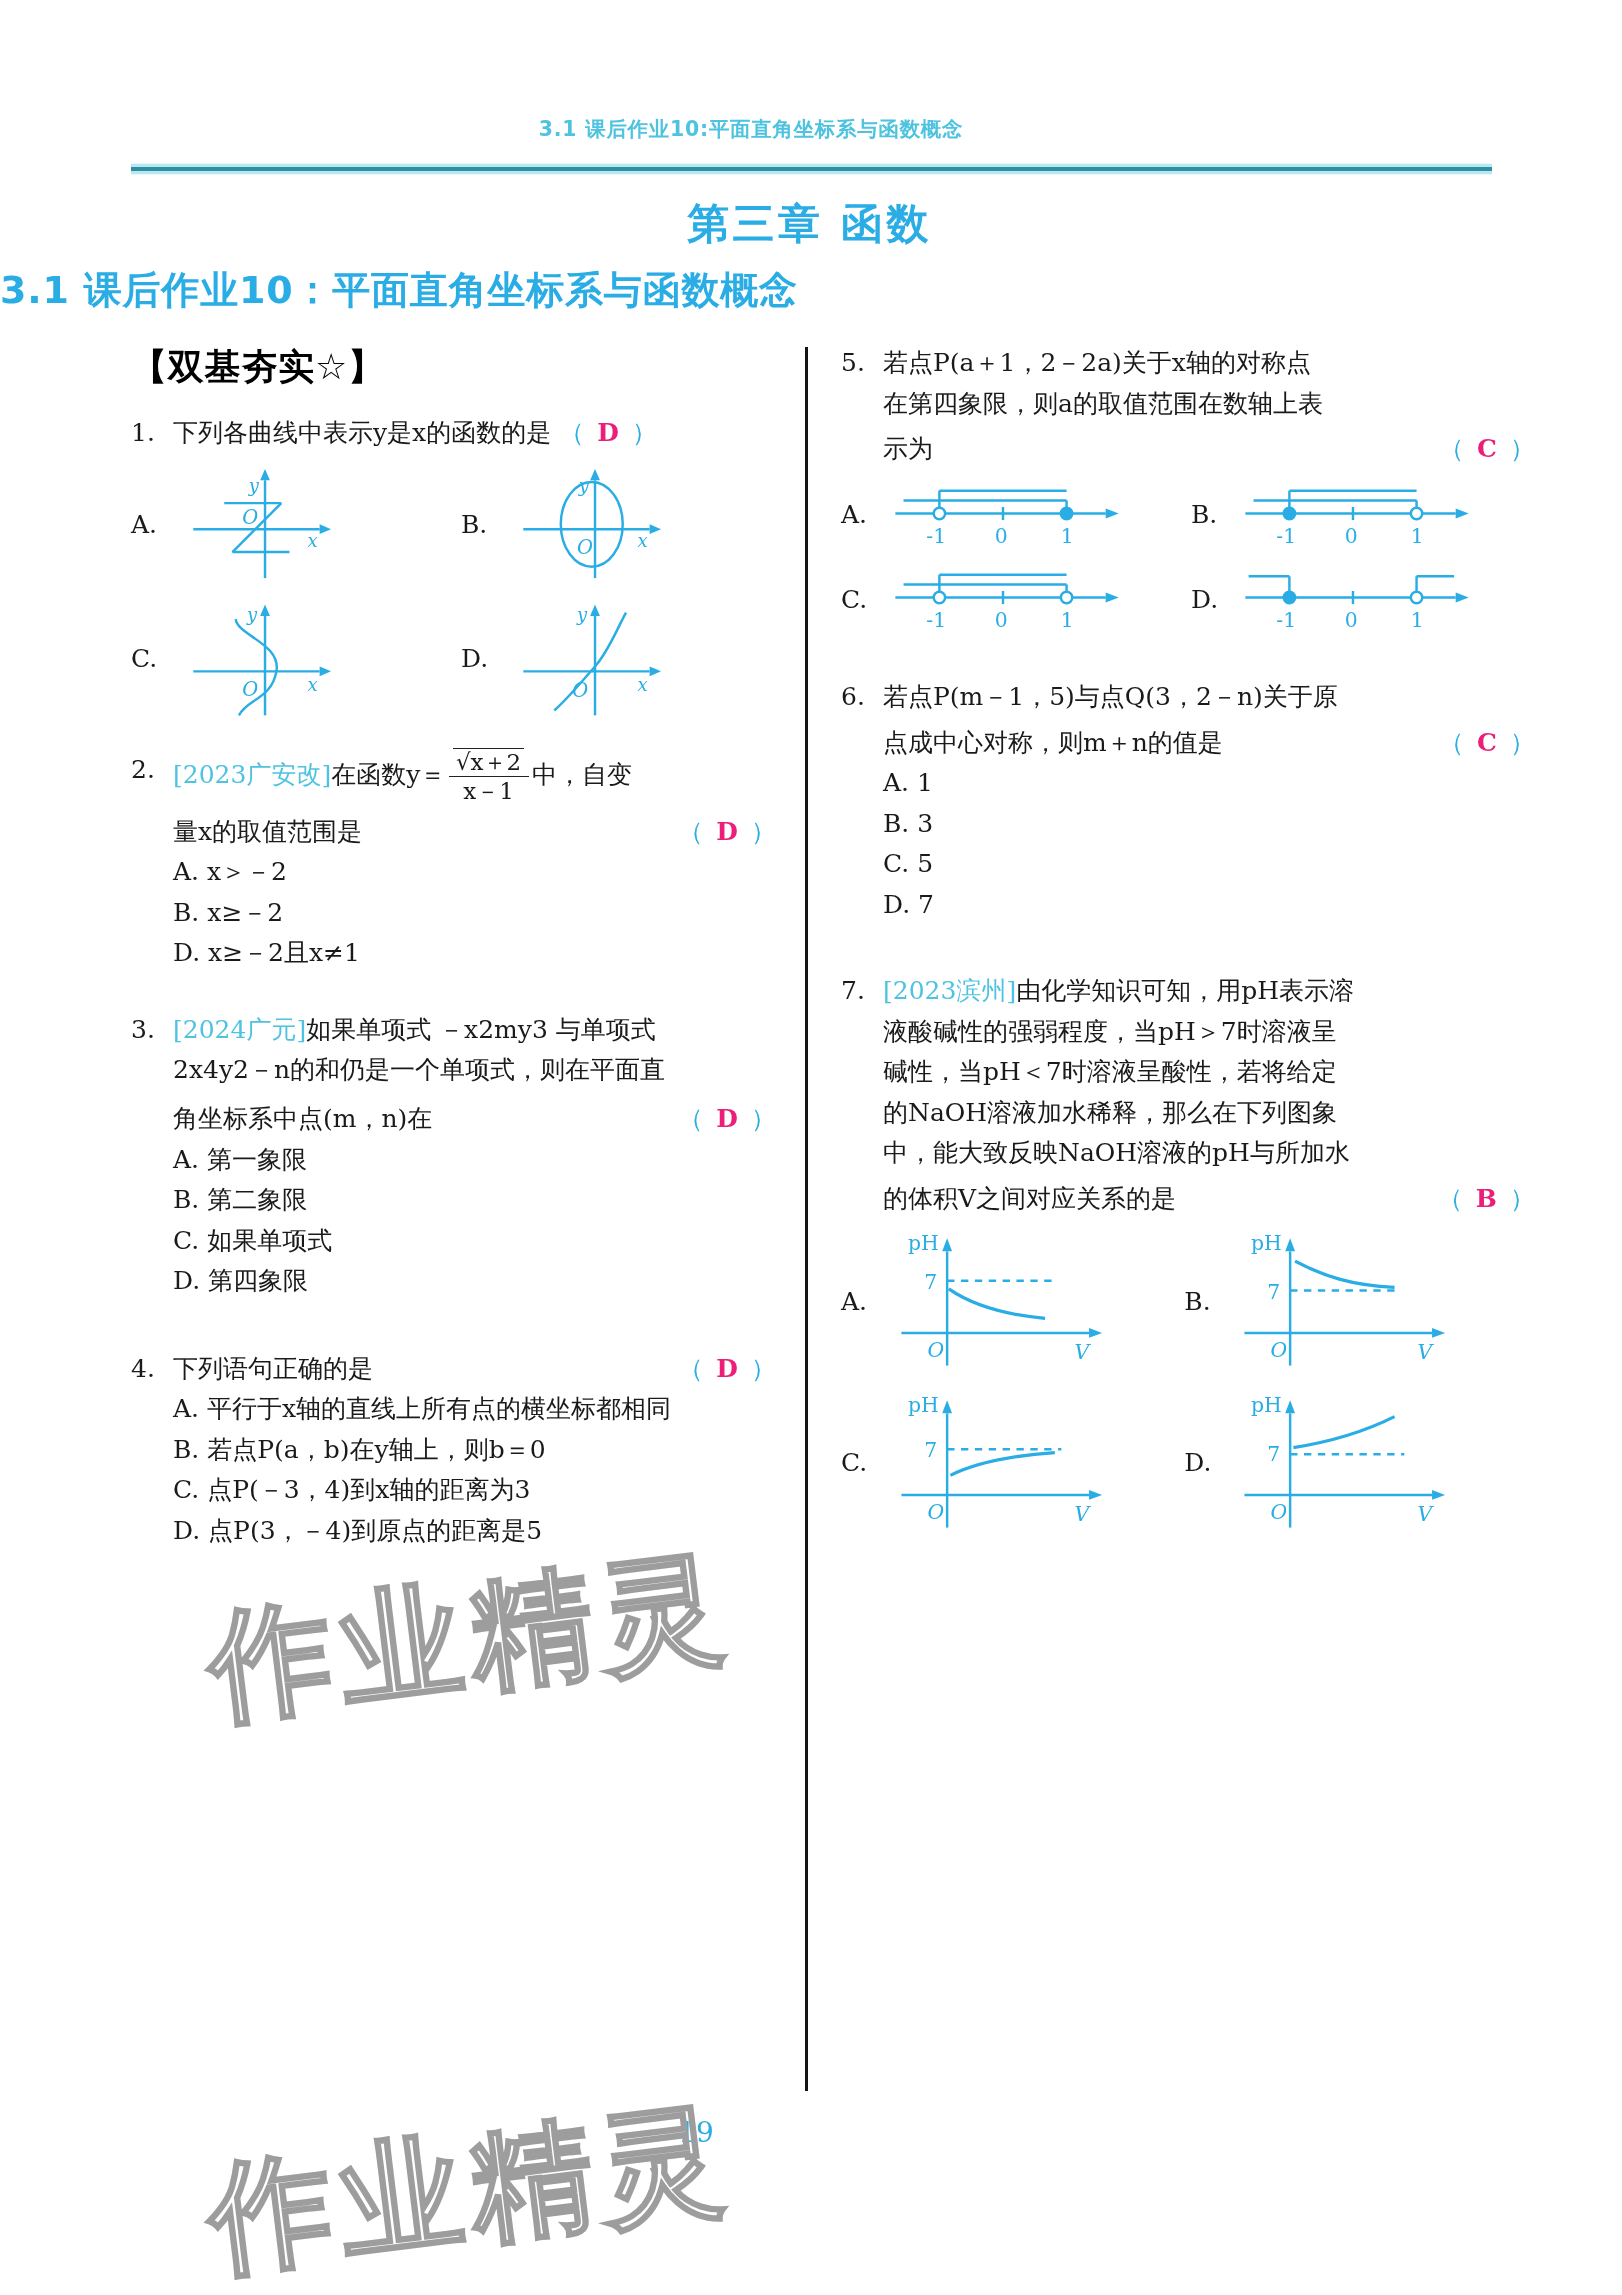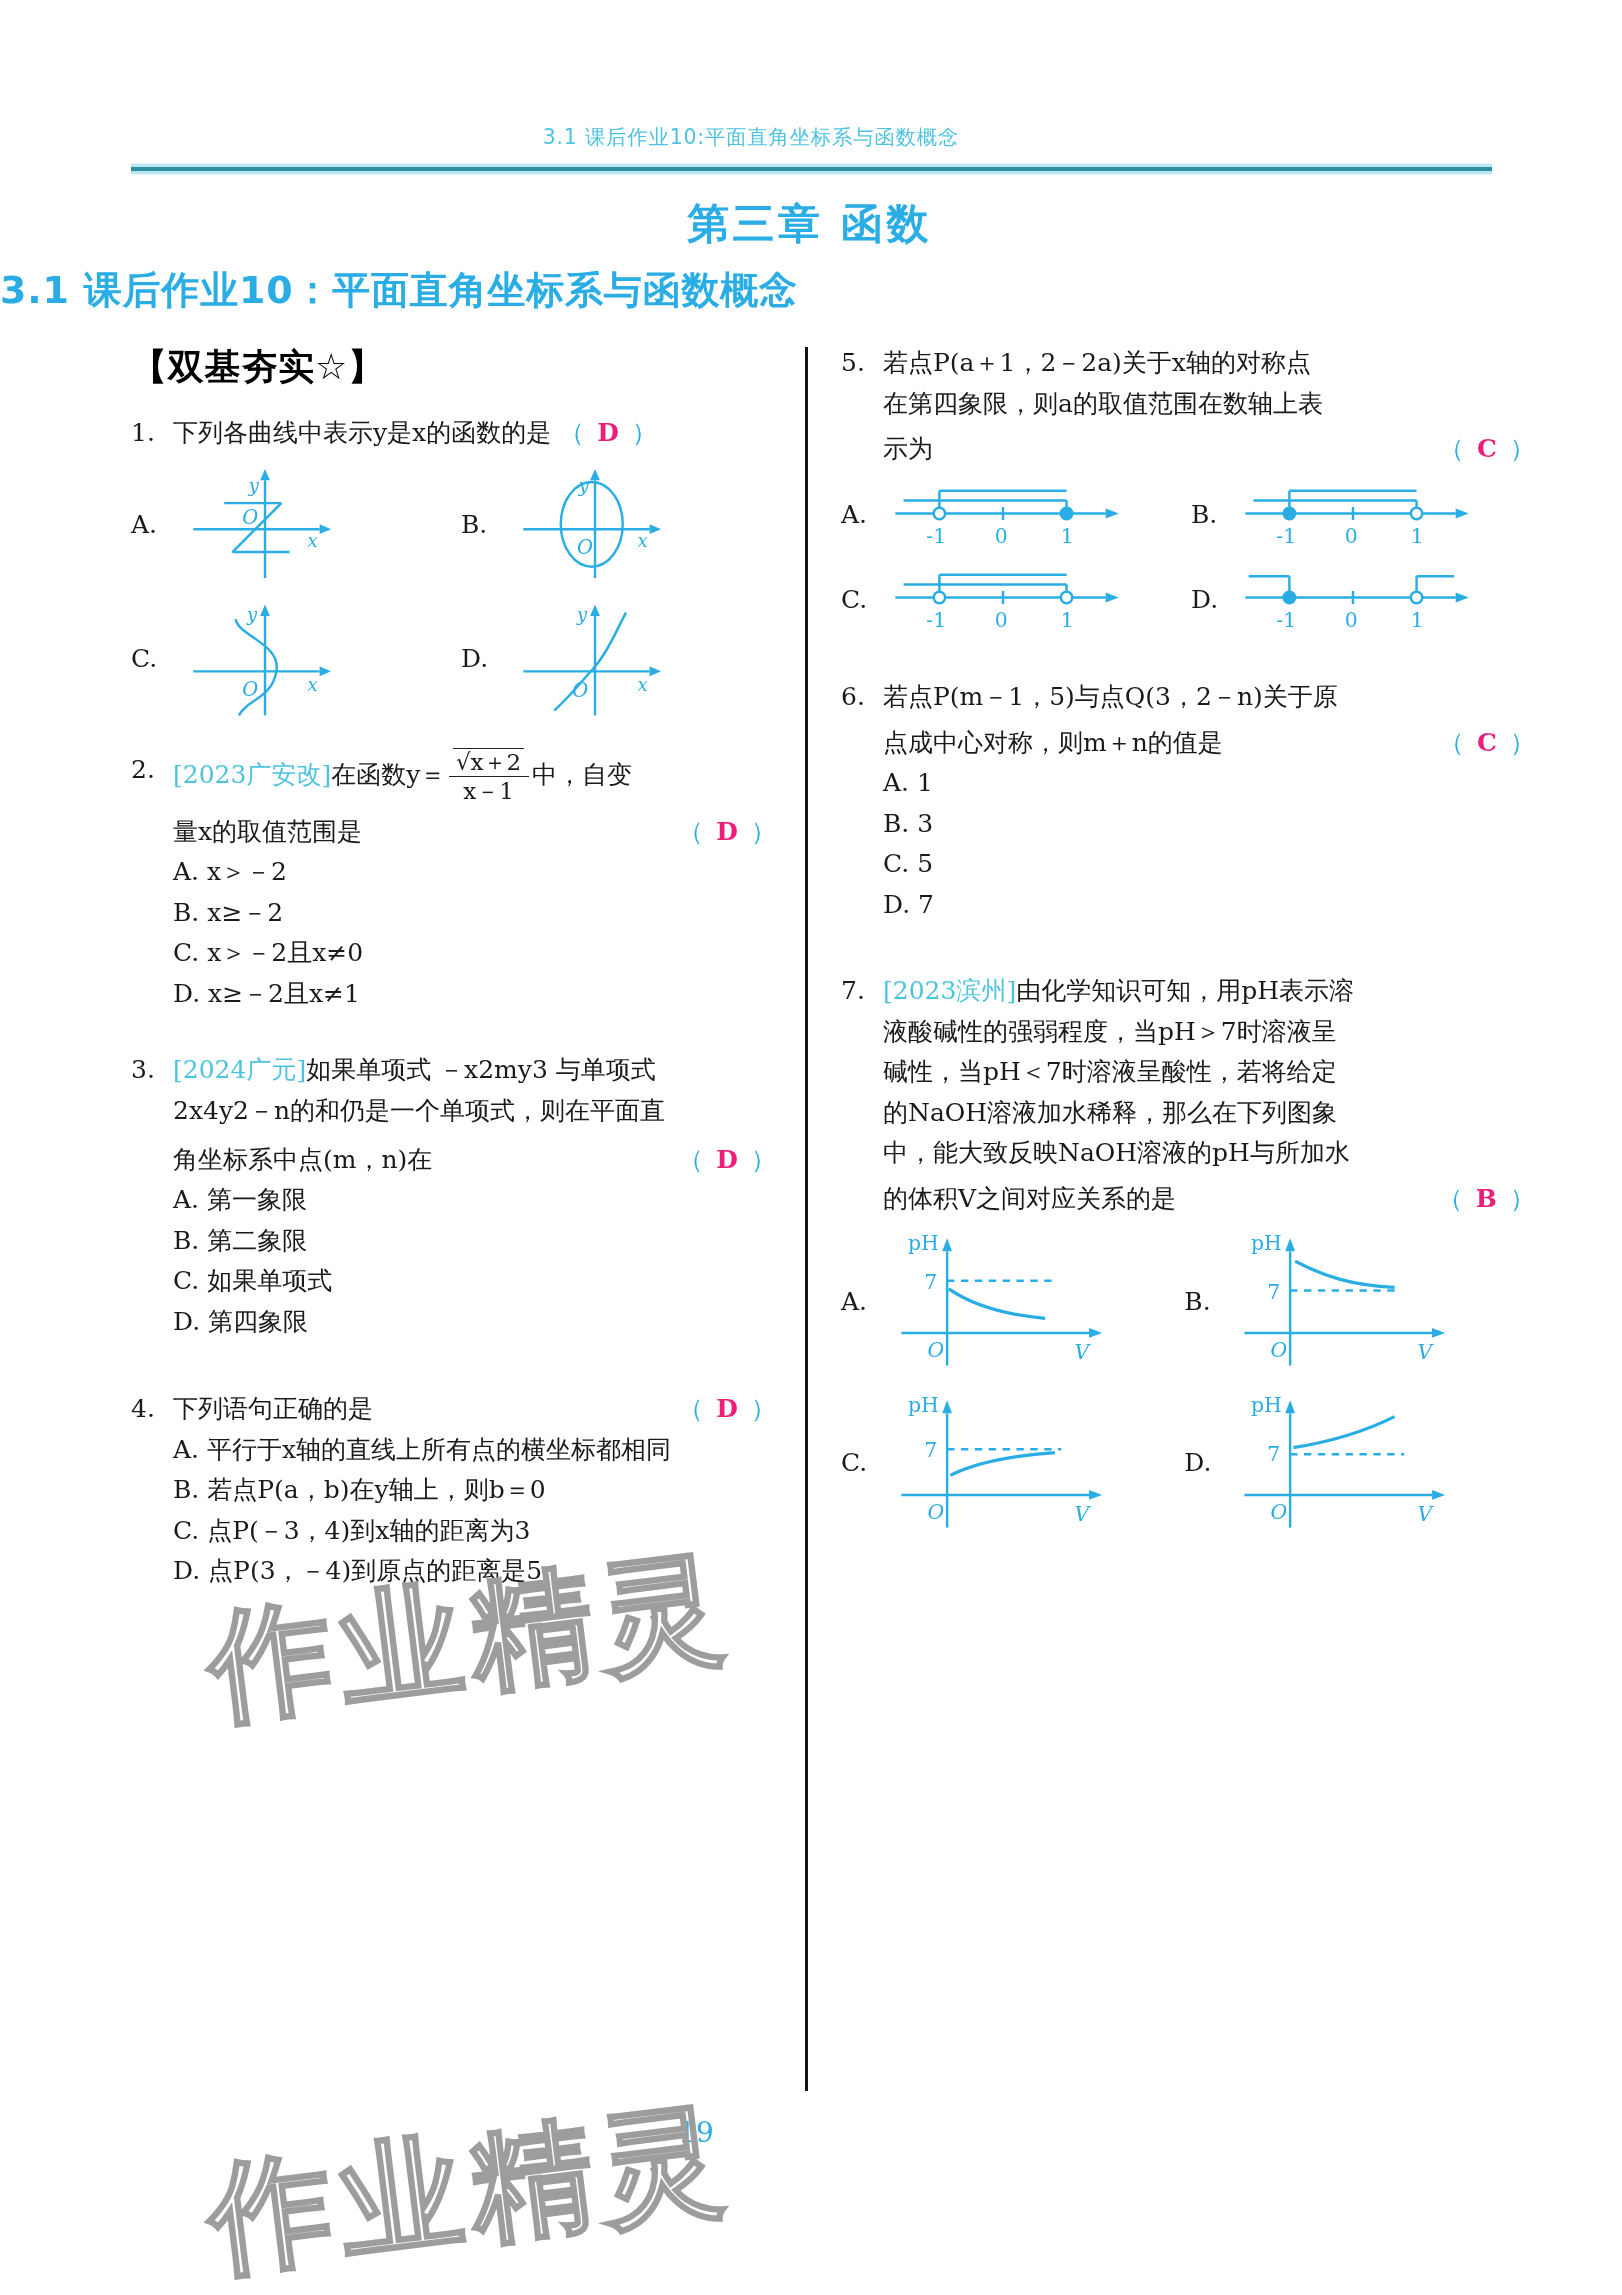--- a/index.html
+++ b/index.html
@@ -8,26 +8,26 @@
     background:#ffffff;
     font-family:"DejaVu Serif","Liberation Serif",serif;
     color:#1a1a1a;
     position:relative;
     overflow:hidden;
   }
   .page{position:relative;width:1622px;height:2295px;}
 
   
   .runhead{
-    position:absolute;left:0;top:123px;width:1502px;
+    position:absolute;left:0;top:115px;width:1502px;
     text-align:center;
     font-size:20.4px;letter-spacing:0.8px;
     color:#4ec3e0;
     font-family:"DejaVu Sans","Liberation Sans",sans-serif;
-    font-weight:normal;
+    font-weight:bold;
   }
   .headrule{
     position:absolute;left:131px;top:167px;width:1361px;height:4.1px;
     background:#2e8f9e;
     box-shadow:0 -3.3px 0 #b9e8f4, 0 3.3px 0 #b9e8f4;
   }
 
   
   .chapter-title{
     position:absolute;left:0;top:196px;width:1619px;text-align:center;
@@ -229,21 +229,20 @@
       </div>
       <div class="qline" style="margin-top:8.2px;">
         <span class="qnum"></span>
         <span class="qbody spread">
           <span>量x的取值范围是</span>
           <span class="ans">（<b>D</b>）</span>
         </span>
       </div>
       <div class="opt"><span>A.</span> <span>x＞－2</span></div>
       <div class="opt"><span>B.</span> <span>x≥－2</span></div>
-      <div class="opt"><span>C.</span> <span>x＞－2且x≠0</span></div>
       <div class="opt"><span>D.</span> <span>x≥－2且x≠1</span></div>
     </div>
 
     <div class="q" style="margin-top:36px;">
       <div class="qline">
         <span class="qnum">3.</span>
         <span class="qbody">
           <span class="src">[2024广元]</span><span>如果单项式 －x2my3 与单项式</span>
         </span>
       </div>

